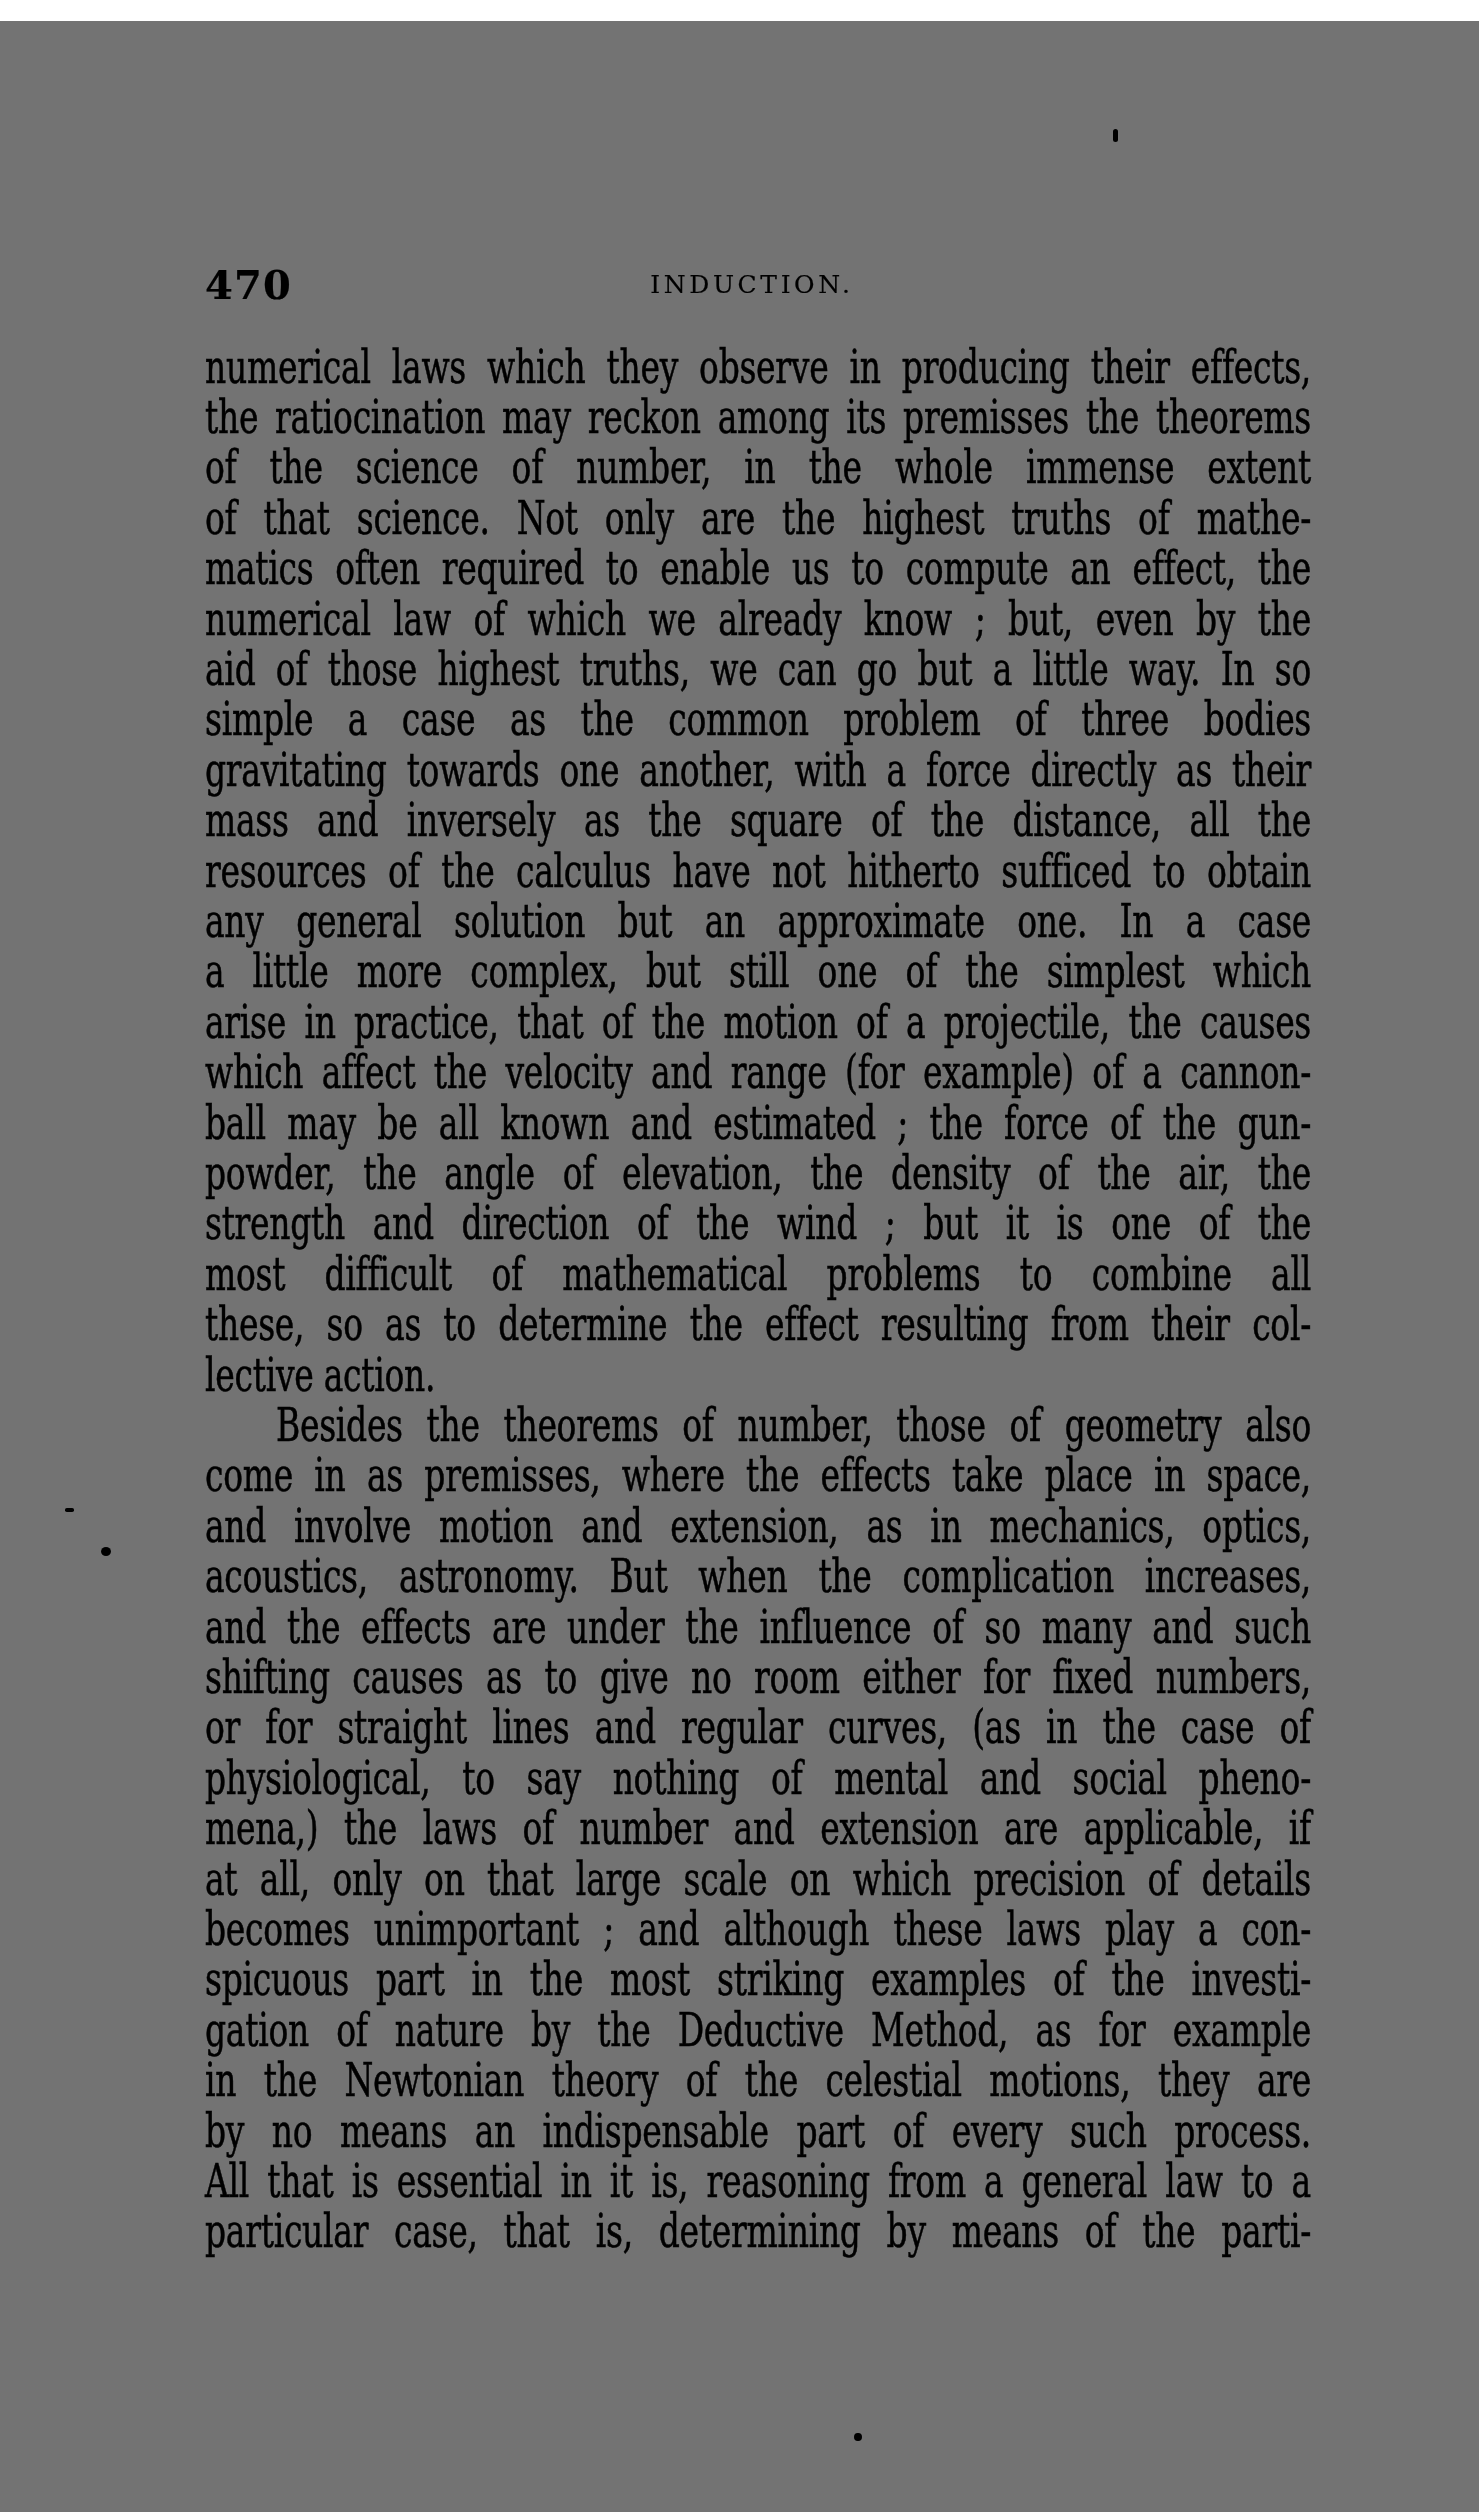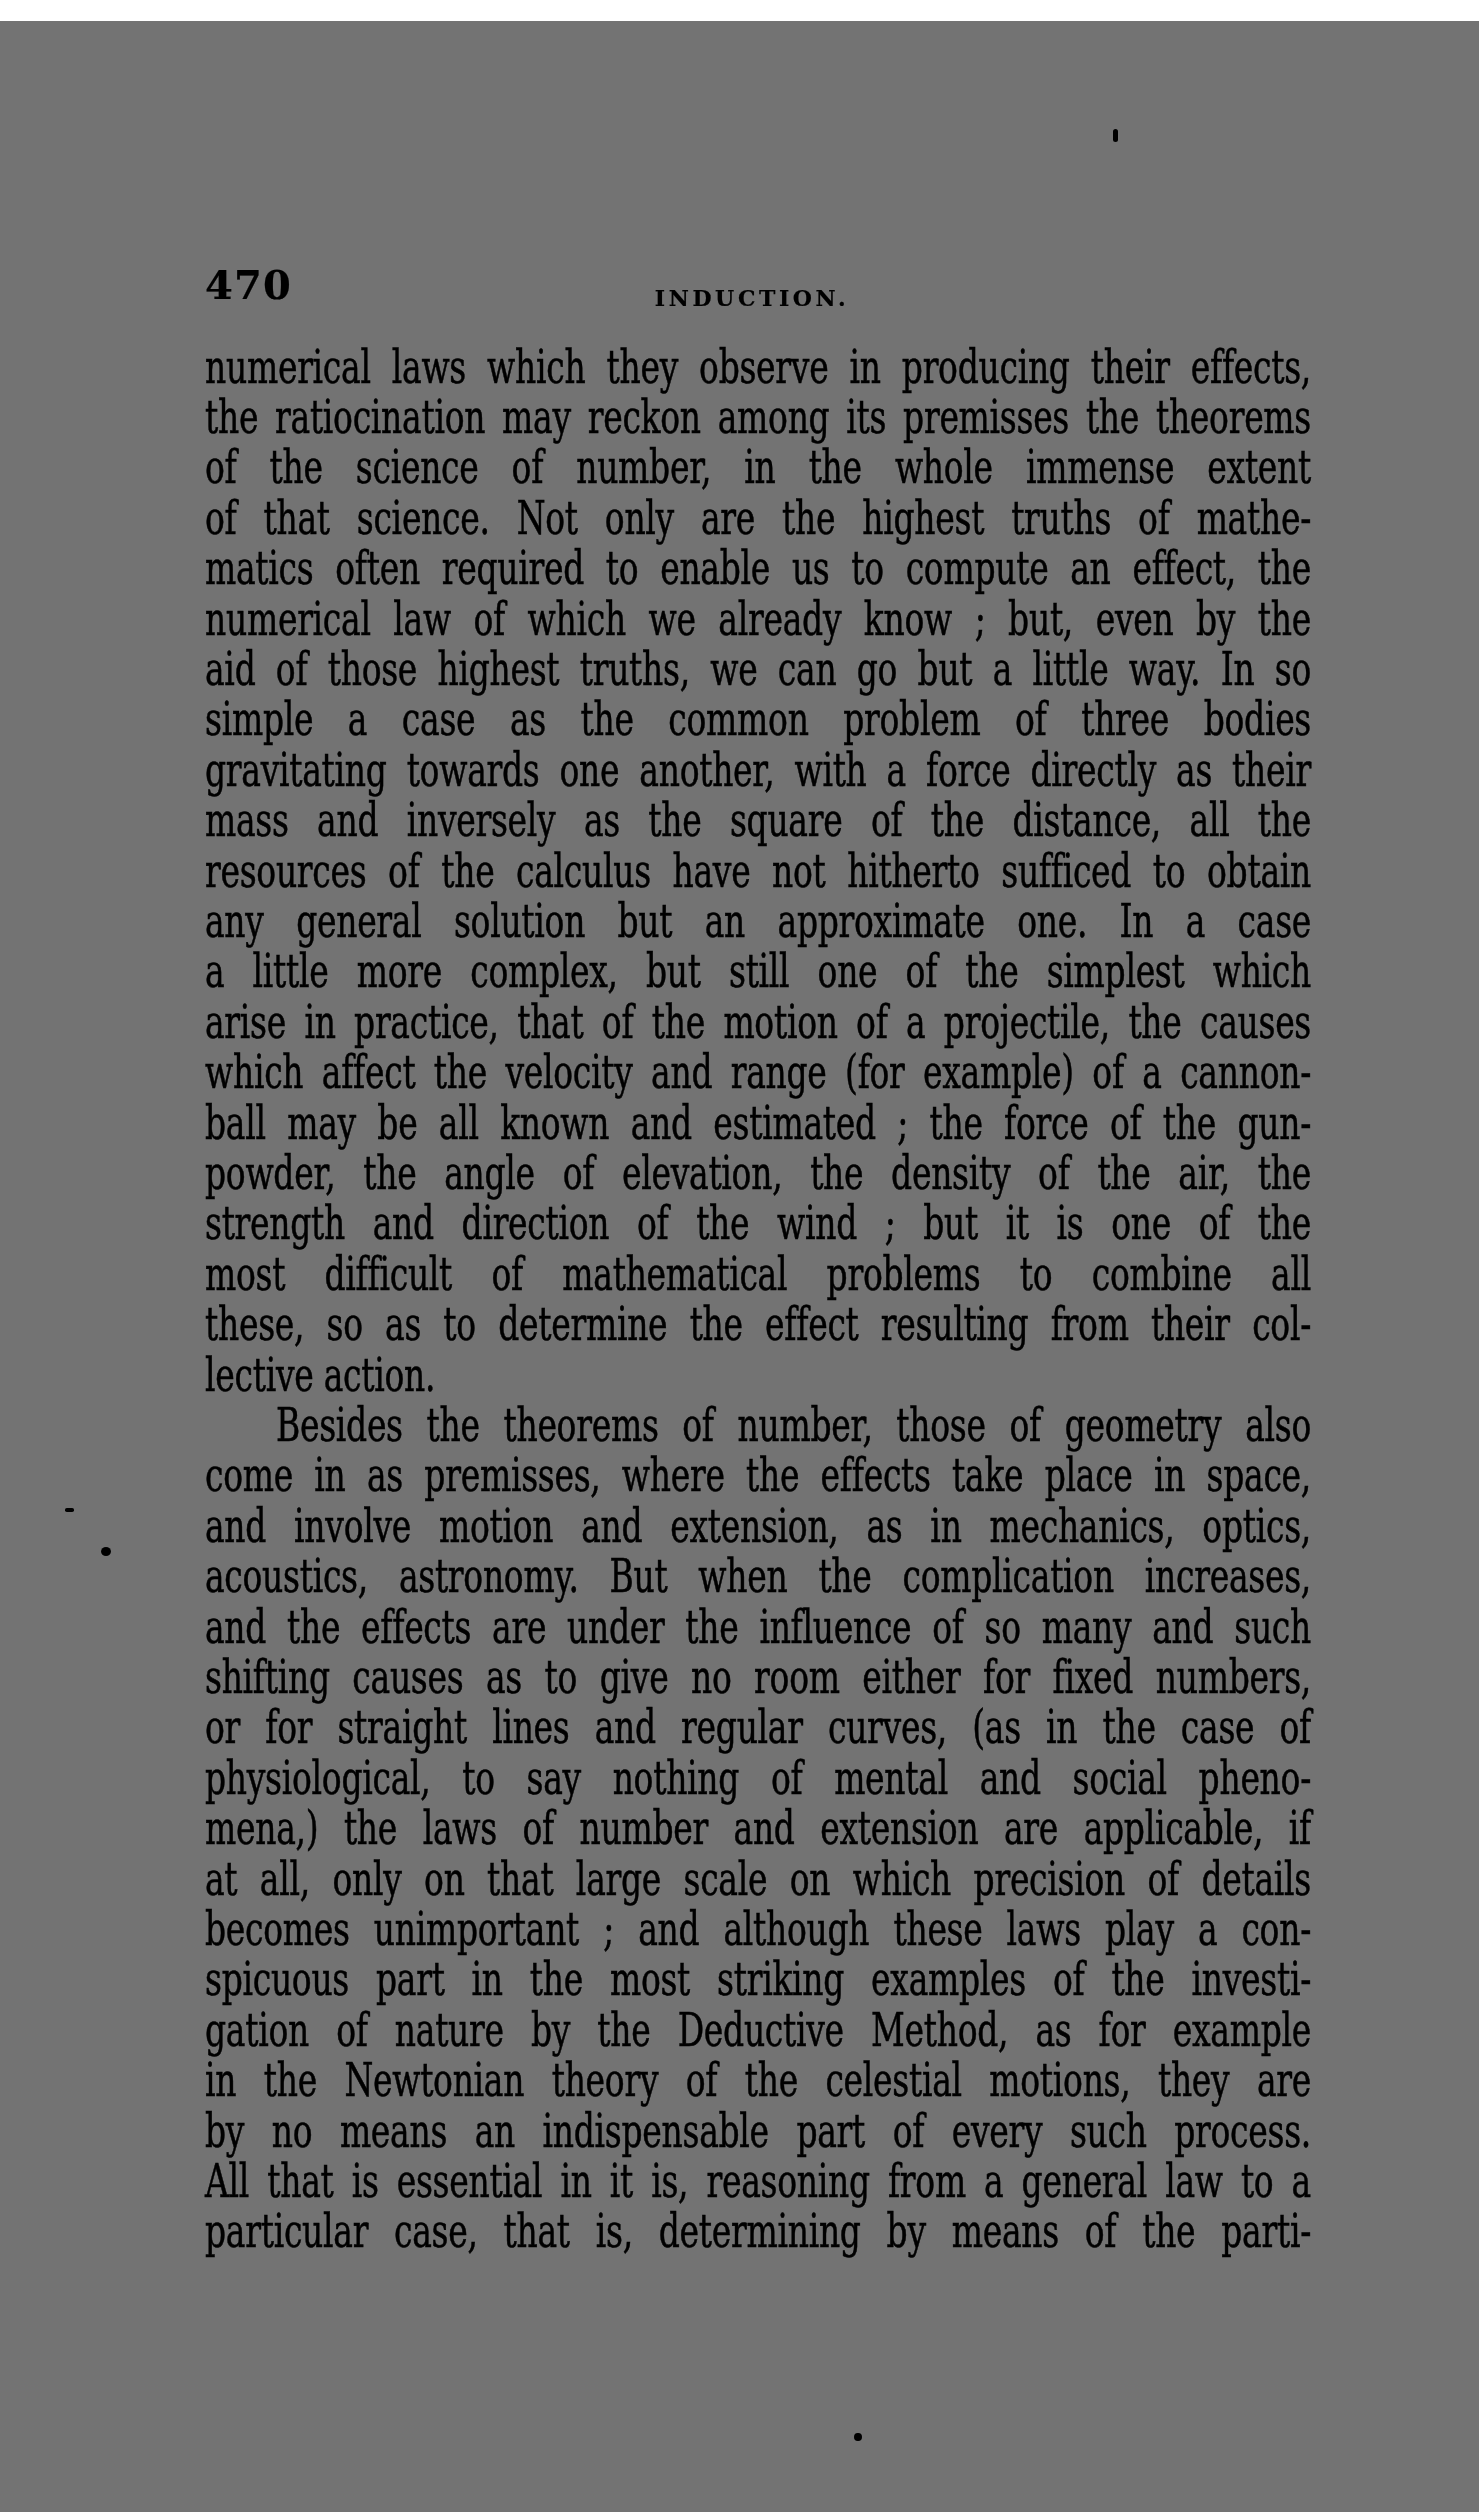--- a/index.html
+++ b/index.html
@@ -20,27 +20,27 @@
     top: 244px;
     font-size: 40px;
     line-height: 40px;
     letter-spacing: 1.2px;
     font-weight: bold;
     -webkit-text-stroke: 0.2px #000;
   }
   #running-head {
     position: absolute;
     left: 199px;
-    top: 262px;
+    top: 248px;
     width: 1106px;
     text-align: center;
-    font-size: 22px;
+    font-size: 25px;
     line-height: 31.5px;
     letter-spacing: 3.6px;
-    font-weight: bold;
+    font-weight: normal;
     -webkit-text-stroke: 0.2px #000;
   }
   
   #body-text {
     position: absolute;
     left: 205px;
     top: 321px;
     width: 1106px;
     font-size: 33px;
     line-height: 36px;

